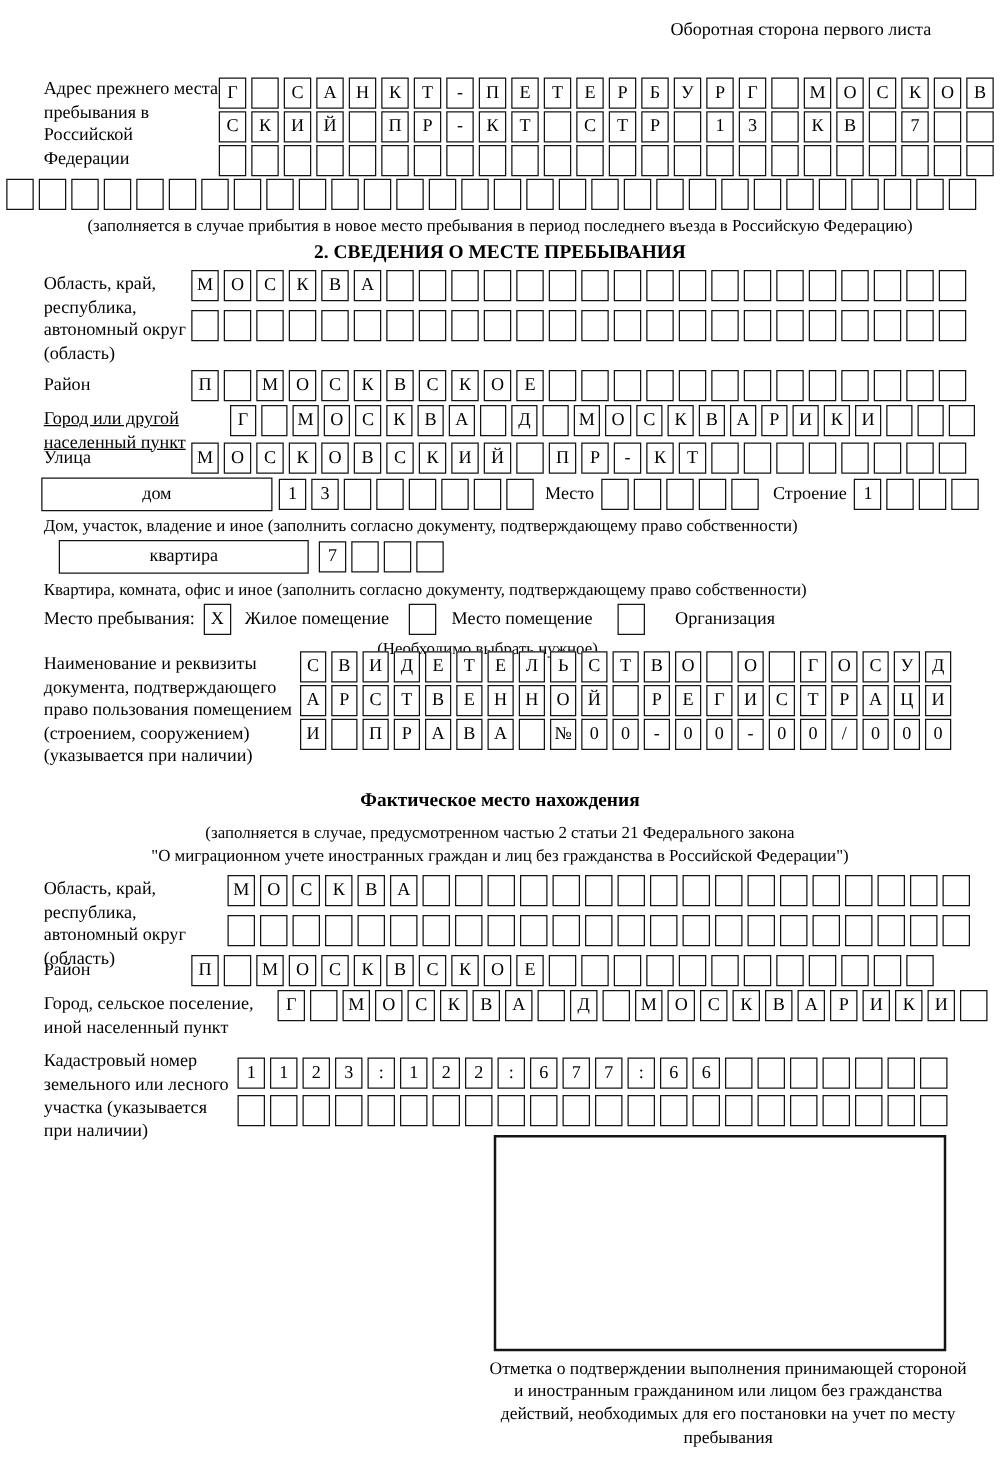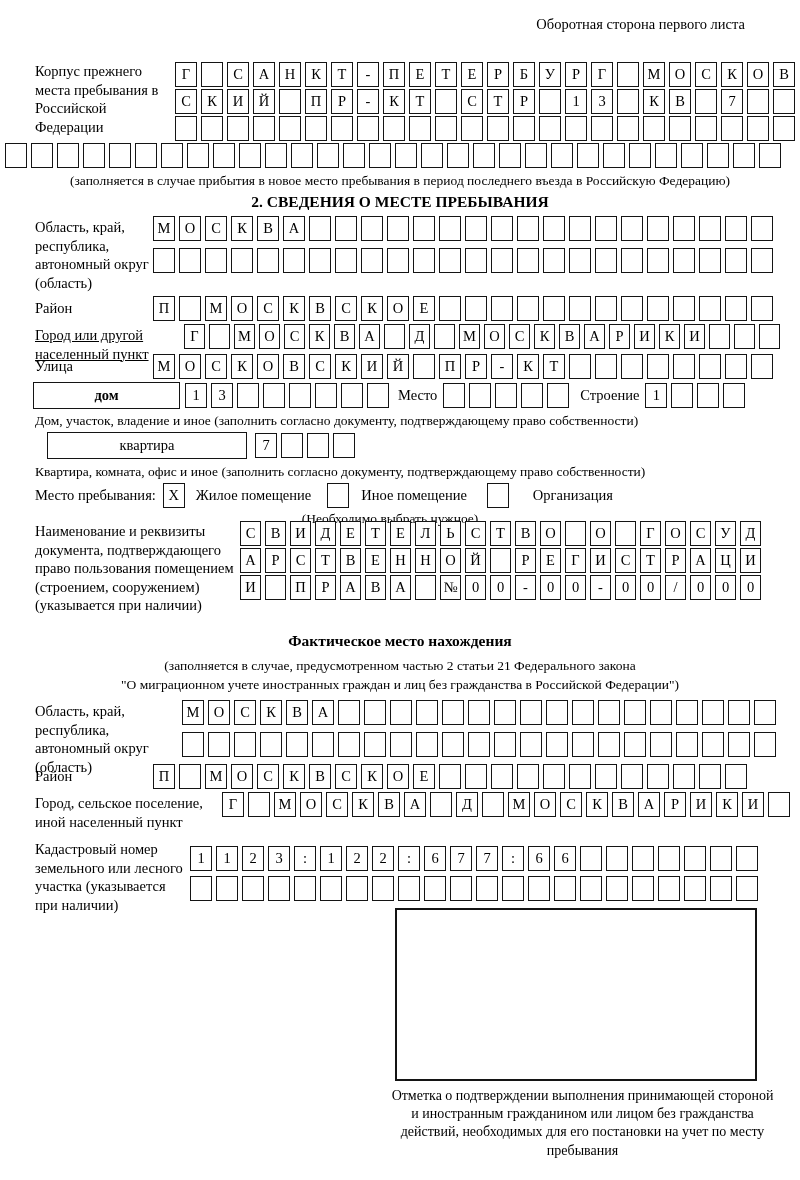--- a/index.html
+++ b/index.html
@@ -31,21 +31,21 @@
   }
   .hdr-note { position:absolute; font-size:14.5px; text-align:right; }
 </style>
 </head>
 <body>
 
 <div class="page">
 
   <div class="hdr-note" style="top:16px; left:0; width:745px;">Оборотная сторона первого листа</div>
 
-  <div class="label" style="left:35px; top:62px; width:140px;">Корпус прежнего места пребывания в Российской Федерации</div>
+  <div class="label" style="left:35px; top:62px; width:140px;">Адрес прежнего места пребывания в Российской Федерации</div>
   <div class="cells" style="left:175px; top:62px;">
       <span class="cell">Г</span>
       <span class="cell"></span>
       <span class="cell">С</span>
       <span class="cell">А</span>
       <span class="cell">Н</span>
       <span class="cell">К</span>
       <span class="cell">Т</span>
       <span class="cell">-</span>
       <span class="cell">П</span>
@@ -285,21 +285,21 @@
       <span class="cell"></span>
       <span class="cell"></span>
       <span class="cell"></span>
       <span class="cell"></span>
       <span class="cell"></span>
       <span class="cell"></span>
       <span class="cell"></span>
     </div>
 
   <div class="flexrow" style="left:33px; top:382px;">
-    <div class="wbox" style="width:147px;font-weight:bold;">дом</div>
+    <div class="wbox" style="width:185px;">дом</div>
     <div class="cells-inline" style="margin-left:5px;">
         <span class="cell">1</span>
         <span class="cell">3</span>
         <span class="cell"></span>
         <span class="cell"></span>
         <span class="cell"></span>
         <span class="cell"></span>
         <span class="cell"></span>
         <span class="cell"></span>
       </div>
@@ -330,21 +330,21 @@
         <span class="cell"></span>
       </div>
   </div>
   <div class="caption" style="left:35px; top:463px;">Квартира, комната, офис и иное (заполнить согласно документу, подтверждающему право собственности)</div>
 
   <div class="flexrow" style="left:35px; top:483px;">
     <div class="opt-label">Место пребывания:</div>
     <span class="cell" style="margin-left:7px;">X</span>
     <div class="opt-label" style="margin-left:11px;">Жилое помещение</div>
     <span class="cell" style="margin-left:16px;"></span>
-    <div class="opt-label" style="margin-left:12px;">Иное помещение</div>
+    <div class="opt-label" style="margin-left:12px;">Место помещение</div>
     <span class="cell" style="margin-left:20px;"></span>
     <div class="opt-label" style="margin-left:24px;">Организация</div>
   </div>
   <div class="caption" style="left:0; top:510px; width:780px; text-align:center;">(Необходимо выбрать нужное)</div>
 
   <div class="label" style="left:35px; top:522px; width:202px;">Наименование и реквизиты документа, подтверждающего право пользования помещением (строением, сооружением) (указывается при наличии)</div>
   <div class="cells tight" style="left:240px; top:521px;">
       <span class="cell">С</span>
       <span class="cell">В</span>
       <span class="cell">И</span>

